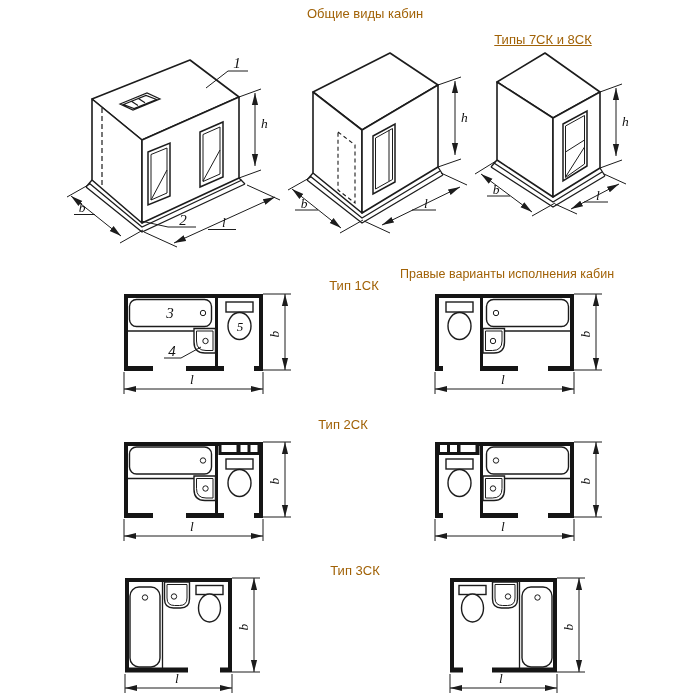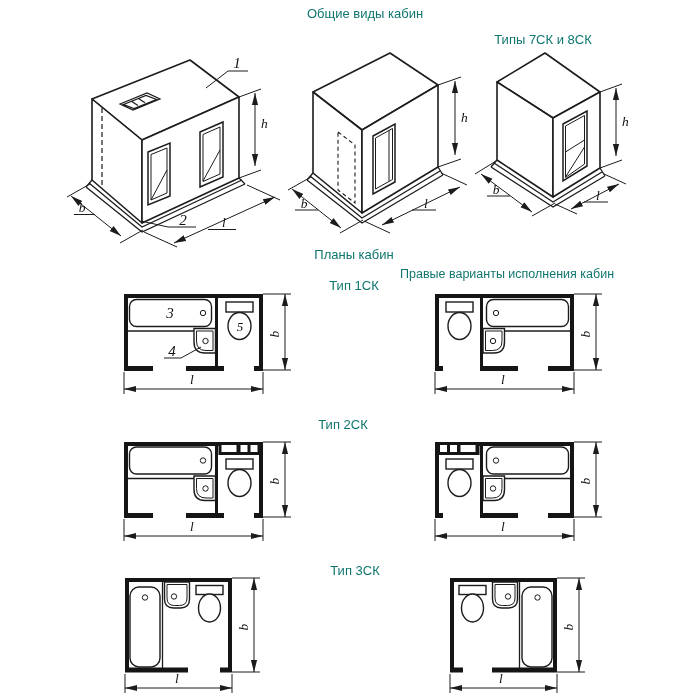--- a/index.html
+++ b/index.html
@@ -1,37 +1,36 @@
 <!DOCTYPE html>
 <html><head>
 <meta charset="utf-8">
 <style>
   html,body{margin:0;padding:0;background:#fff;}
   #canvas{position:relative;width:700px;height:700px;background:#ffffff;overflow:hidden;
           font-family:"Liberation Sans",sans-serif;color:#111;}
-  .t{position:absolute;font-size:13px;line-height:14px;text-align:center;white-space:nowrap;color:#0f766e;}
+  .t{position:absolute;font-size:13px;line-height:14px;text-align:center;white-space:nowrap;color:#a16207;}
   svg{position:absolute;left:0;top:0;}
   .ln{stroke:#1c1c1c;fill:none;}
   .face{stroke:#1c1c1c;stroke-width:1.6;fill:#ffffff;stroke-linejoin:round;}
   .fix{stroke:#1c1c1c;stroke-width:1.4;fill:#ffffff;}
   .thin{stroke:#1c1c1c;stroke-width:1;fill:none;}
   .wall{stroke:#151515;stroke-width:4;fill:none;}
   .part{stroke:#151515;stroke-width:3;fill:none;}
   .bar{stroke:#151515;stroke-width:5;fill:none;}
   .dimtx{font-family:"Liberation Serif",serif;font-style:italic;font-size:13.5px;fill:#111;}
   .cotx{font-family:"Liberation Serif",serif;font-style:italic;font-size:15px;fill:#111;}
 </style>
 </head>
 <body>
 
 <div id="canvas">
 
   <div class="t" style="left:215px;top:7px;width:300px;">Общие виды кабин</div>
-  <div class="t" style="left:443px;top:33px;width:200px;">Типы 7СК и 8СК</div>
-  <div class="t" style="left:254px;top:248px;width:200px;">Планы кабин</div>
+  <div class="t" style="left:443px;top:33px;width:200px;text-decoration:underline;">Типы 7СК и 8СК</div>
   <div class="t" style="left:400px;top:267px;width:210px;font-size:12.5px;">Правые варианты исполнения кабин</div>
   <div class="t" style="left:304px;top:279px;width:100px;">Тип 1СК</div>
   <div class="t" style="left:293px;top:418px;width:100px;">Тип 2СК</div>
   <div class="t" style="left:305px;top:564px;width:100px;">Тип 3СК</div>
 
   <svg width="700" height="700" viewBox="0 0 700 700">
     <defs>
       <marker id="ar" markerWidth="12" markerHeight="8" refX="12" refY="4" orient="auto-start-reverse" markerUnits="userSpaceOnUse">
         <path d="M0,0.9 L12,4 L0,7.1 Z" fill="#1c1c1c"></path>
       </marker>

